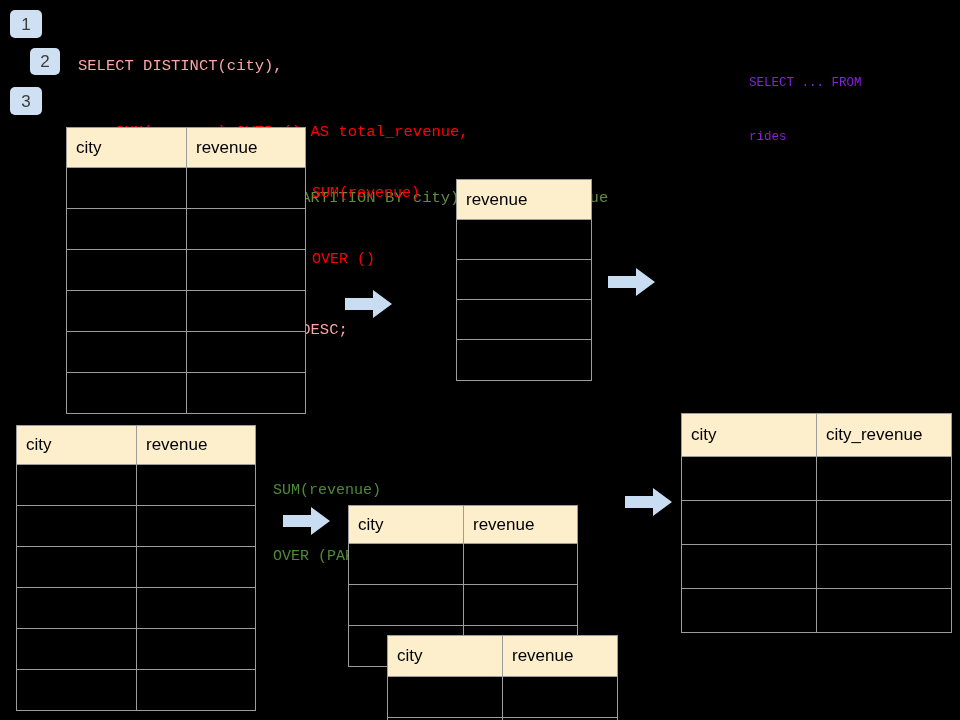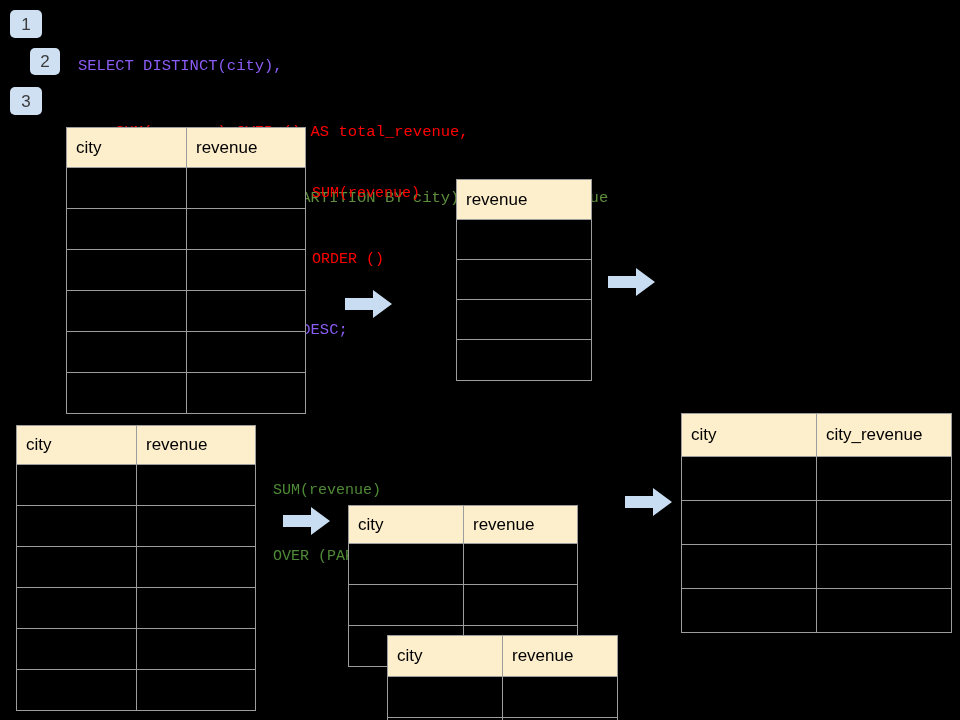--- a/index.html
+++ b/index.html
@@ -34,21 +34,21 @@
   
   .code {
     position: absolute;
     font-family: "Liberation Mono", monospace;
     font-size: 15.5px;
     line-height: 22px;
     white-space: pre;
     letter-spacing: 0px;
   }
   .code-line { white-space: pre; }
-  .c-purple { color: #8b5cf6; }
+  .c-purple { color: #fca5a5; }
   .c-red    { color: #ff0000; }
   .c-green  { color: #5f8f3e; }
 
   .sidecode {
     position: absolute;
     font-family: "Liberation Mono", monospace;
     font-size: 12.5px;
     line-height: 18px;
     white-space: pre;
     color: #8a1fe0;
@@ -113,24 +113,28 @@
   </div>
 
   <div class="code" style="left:78px; top:11px;">
     <div class="code-line c-purple">SELECT DISTINCT(city),</div>
     <div class="code-line c-red">    SUM(revenue) OVER () AS total_revenue,</div>
     <div class="code-line c-green">    SUM(revenue) OVER (PARTITION BY city) as city_revenue</div>
     <div class="code-line c-purple">  FROM rides</div>
     <div class="code-line c-purple">  ORDER by city_revenue DESC;</div>
   </div>
 
+  <div class="sidecode" style="left:749px; top:38px;">
+    <div>SELECT ... FROM</div>
+    <div>rides</div>
+  </div>
 
   <div class="annot red" style="left:312px; top:139px;">
     <div>SUM(revenue)</div>
-    <div>ORDER ()</div>
+    <div>OVER ()</div>
   </div>
 
   <div class="annot green" style="left:273px; top:436px;">
     <div>SUM(revenue)</div>
     <div>OVER (PARTITION</div>
   </div>
 
   <table class="tbl" style="left:66px; top:127px; width:239px;">
     <thead>
       <tr>

